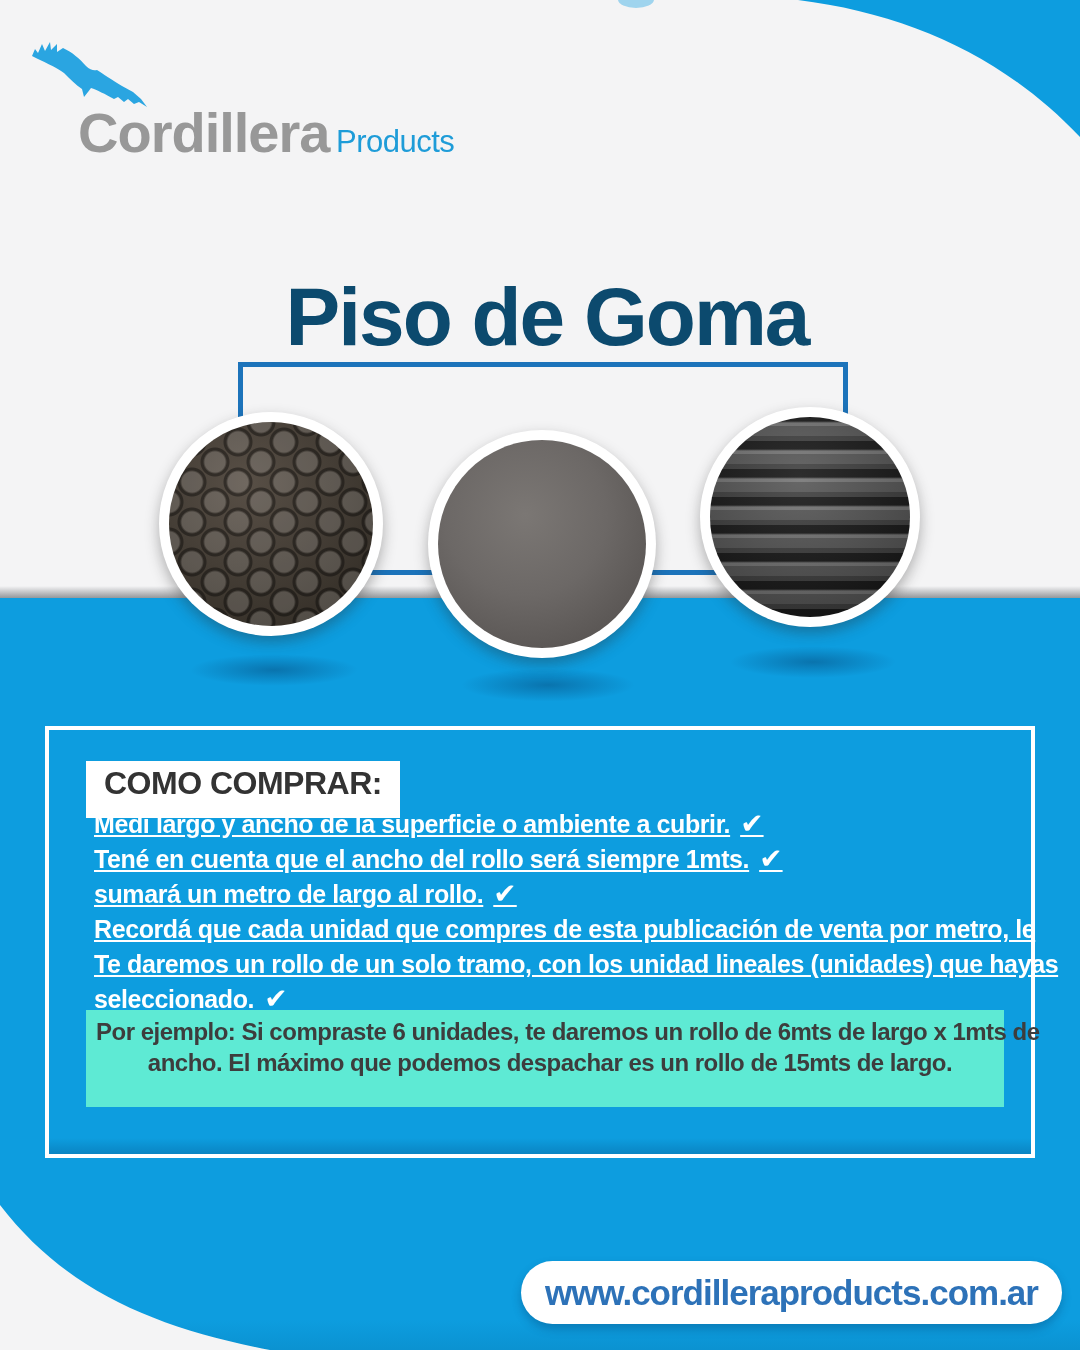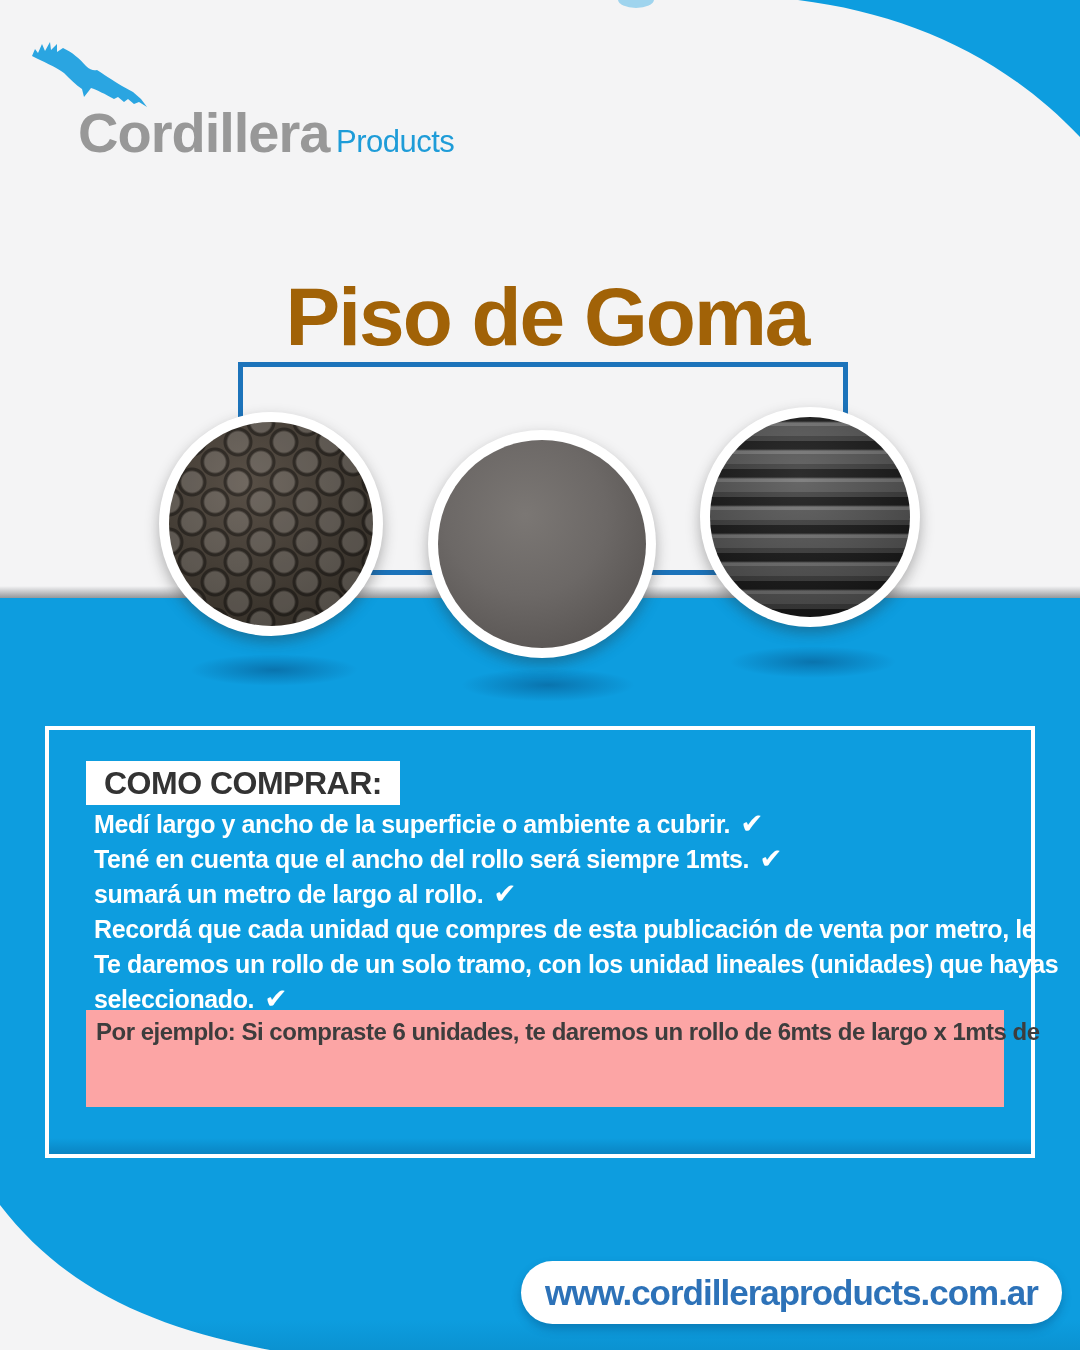--- a/index.html
+++ b/index.html
@@ -31,21 +31,21 @@
   }
   .brand-suffix{
     position:absolute;left:336px;top:124px;
     font-size:31px;font-weight:400;color:#1e9cd8;letter-spacing:-0.5px;
   }
   .bird{position:absolute;left:30px;top:40px;}
   
   .page-title{
     position:absolute;left:0;top:270px;width:1080px;text-align:center;
     padding-left:14px;box-sizing:border-box;
-    font-size:82px;font-weight:bold;color:#a16207;letter-spacing:-2px;
+    font-size:82px;font-weight:bold;color:#0c4a6e;letter-spacing:-2px;
   }
   .bracket-frame{
     position:absolute;left:238px;top:362px;width:600px;height:203px;
     border:5px solid #1c73ba;
   }
   
   .circle{
     position:absolute;border-radius:50%;background:#fff;padding:10px;
     box-shadow:0 6px 14px rgba(40,40,40,0.35);box-sizing:border-box;
   }
@@ -82,35 +82,35 @@
   
   .info-box{
     position:absolute;left:45px;top:726px;width:990px;height:432px;
     border:4px solid #ffffff;box-sizing:border-box;
   }
   .info-box::after{
     content:"";position:absolute;left:0;right:0;bottom:0;height:16px;
     background:linear-gradient(to bottom,rgba(0,60,110,0) 0%,rgba(0,60,110,0.25) 100%);
   }
   .chip{
-    position:absolute;left:37px;top:31px;height:44px;line-height:44px;
+    position:absolute;left:37px;top:31px;height:57px;line-height:44px;
     background:#ffffff;color:#333333;padding:0 18px;
     font-size:32px;font-weight:bold;letter-spacing:-0.5px;
   }
   .lines{
     position:absolute;left:45px;top:76px;width:910px;
   }
   .line{
     height:35px;line-height:35px;white-space:nowrap;
-    font-size:25px;font-weight:bold;color:#ffffff;letter-spacing:-0.4px;
+    font-size:25px;font-weight:bold;color:#ffffff;letter-spacing:-0.4px;text-decoration:underline;
   }
   .line .chk{font-size:28px;margin-left:10px;letter-spacing:0;}
   .example{
     position:absolute;left:37px;top:280px;width:918px;height:97px;
-    background:#fca5a5;box-sizing:border-box;padding:6px 0 0 10px;text-align:center;
+    background:#5eead4;box-sizing:border-box;padding:6px 0 0 10px;text-align:center;
   }
   .example .exline{
     height:31px;line-height:31px;white-space:nowrap;
     font-size:24px;font-weight:bold;color:#3d3d3d;letter-spacing:-0.5px;
   }
   
   .pill{
     position:absolute;left:521px;top:1261px;width:541px;height:63px;
     background:#ffffff;border-radius:32px;
     box-shadow:0 5px 10px rgba(0,50,95,0.30);
@@ -183,20 +183,21 @@
       <div class="line">
         <span>Te daremos un rollo  de un solo tramo, con los unidad lineales (unidades) que hayas</span><span class="chk"></span>
       </div>
       <div class="line">
         <span>seleccionado.</span><span class="chk">✔</span>
       </div>
     </div>
 
     <div class="example">
       <div class="exline">Por ejemplo: Si compraste 6 unidades, te daremos un rollo de 6mts de largo x 1mts de</div>
+      <div class="exline">ancho. El máximo que podemos despachar es un rollo de 15mts de largo.</div>
     </div>
   </div>
 
   <div class="pill">
     <span class="url">www.cordilleraproducts.com.ar</span>
   </div>
 
 </div>
 
 </body></html>

